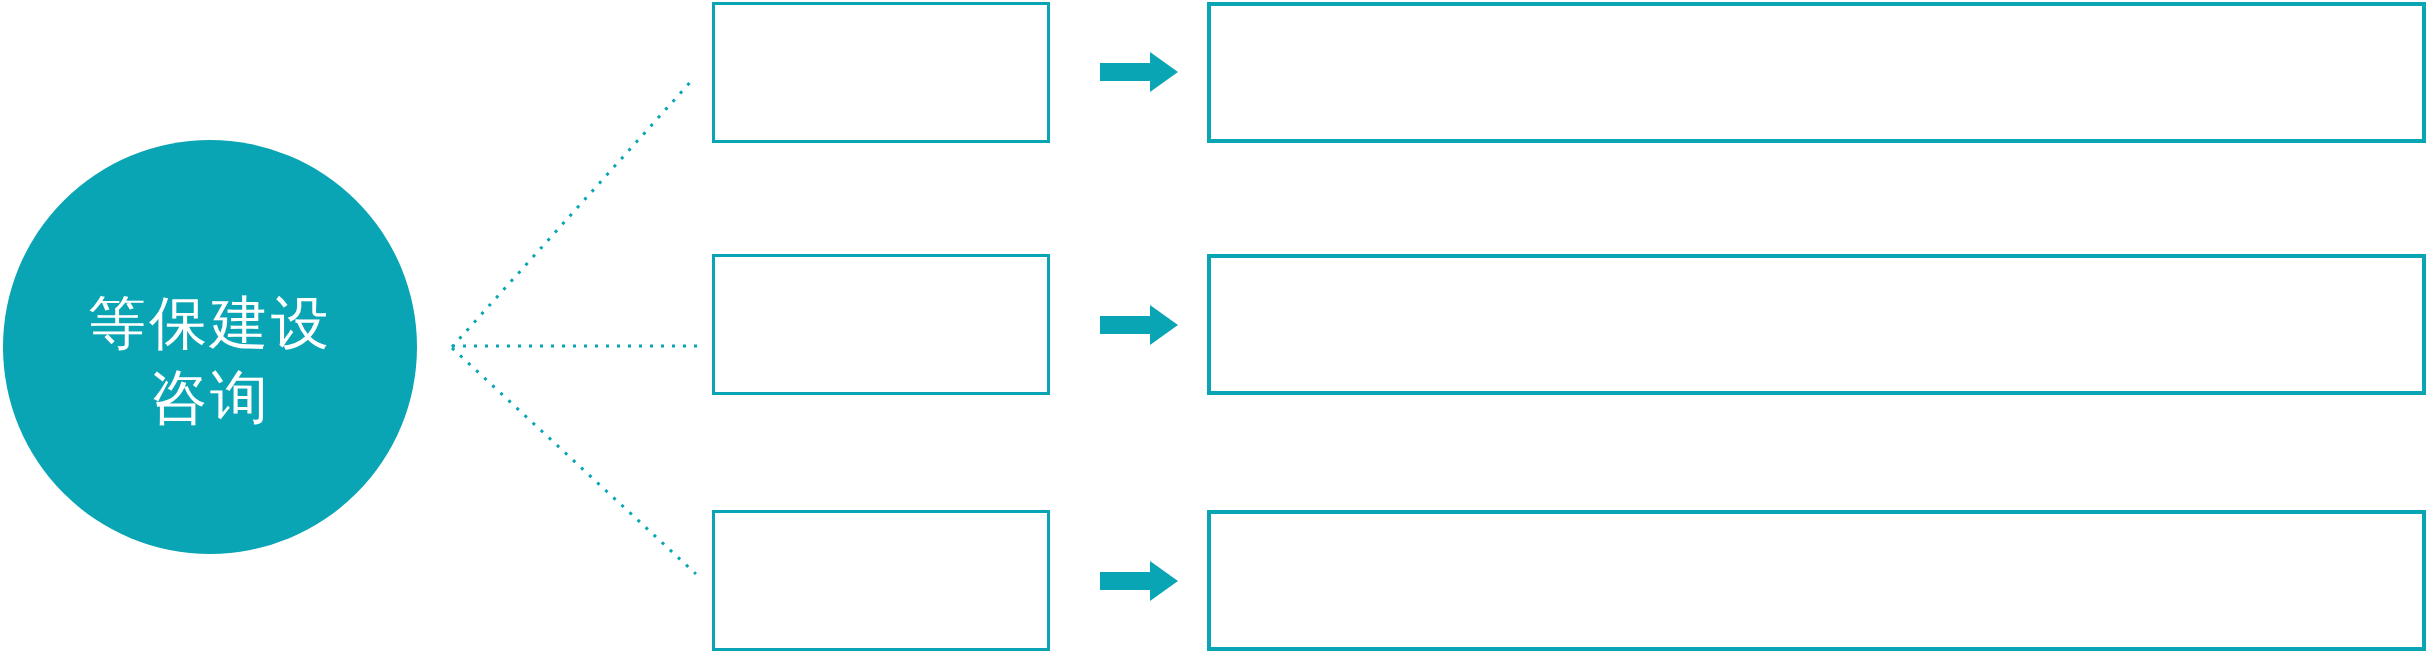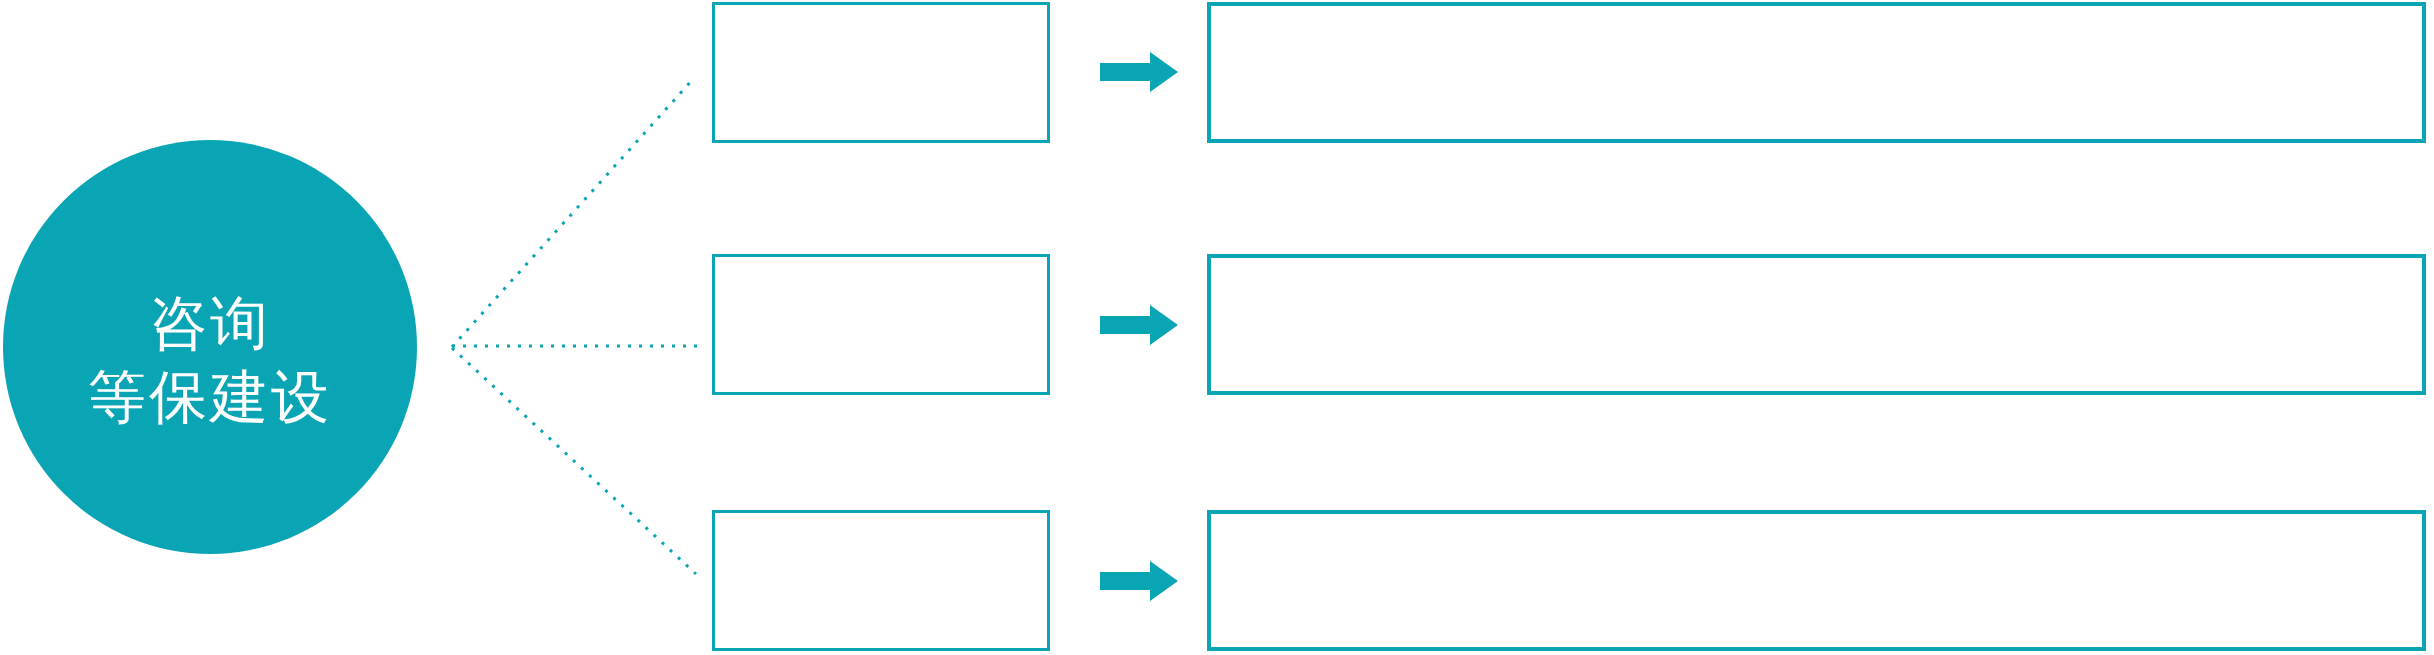--- a/index.html
+++ b/index.html
@@ -98,22 +98,22 @@
     <path class="dotted" d="M452 347 L694 78"></path>
     <path class="dotted" d="M452 346 L700 346"></path>
     <path class="dotted" d="M452 348 L696 574"></path>
     <polygon class="arrow" points="1100,63 1150,63 1150,52 1178,72 1150,92 1150,81 1100,81"></polygon>
     <polygon class="arrow" points="1100,316 1150,316 1150,305 1178,325 1150,345 1150,334 1100,334"></polygon>
     <polygon class="arrow" points="1100,572 1150,572 1150,561 1178,581 1150,601 1150,590 1100,590"></polygon>
   </svg>
 
   <div class="topic-circle">
     <div class="topic-label">
+      <span>等保建设</span>
       <span>咨询</span>
-      <span>等保建设</span>
     </div>
   </div>
 
   <div class="mid-box row1">
     <span></span>
   </div>
   <div class="mid-box row2">
     <span></span>
   </div>
   <div class="mid-box row3">

